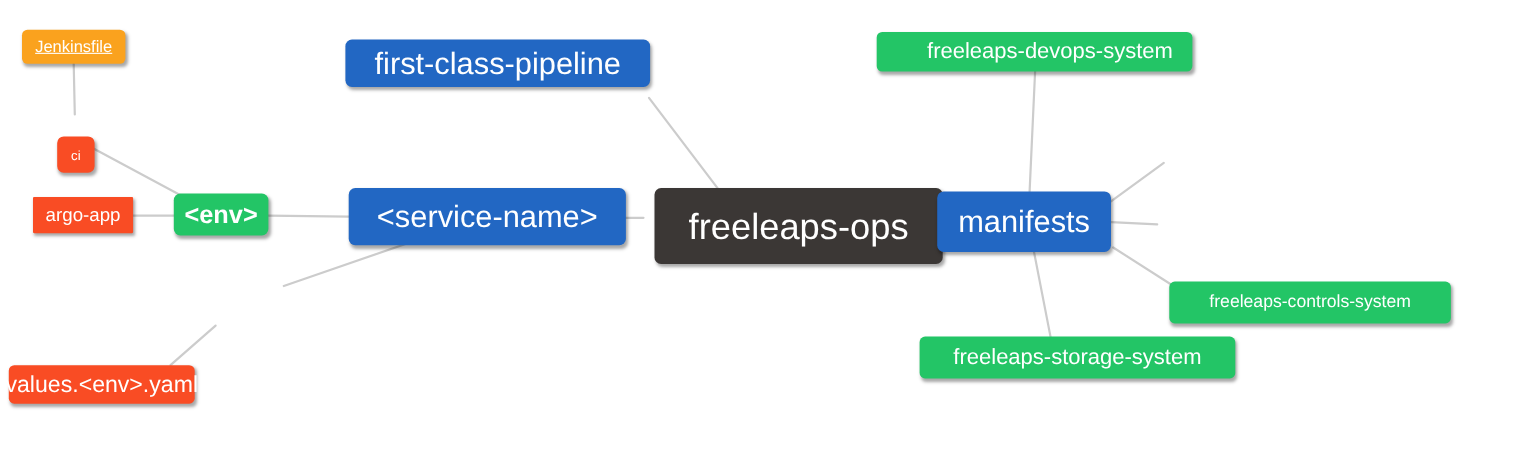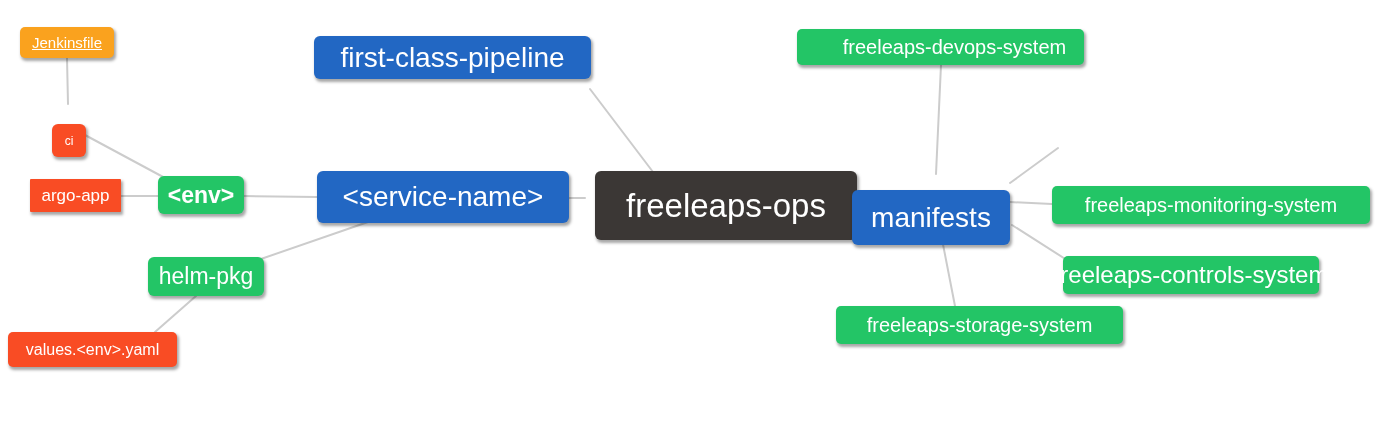--- a/index.html
+++ b/index.html
@@ -39,29 +39,29 @@
   .n-green  { background: var(--green,  #23c566); }
   .n-red    { background: var(--red,    #f94c24); }
   .n-orange { background: var(--orange, #faa21e); }
   .n-dark   { background: var(--dark,   #3b3735); margin-left: 10px; }
 
   #n-jenkinsfile { left: 20px;   top: 27px;  width: 94px;  height: 31px; font-size: 15px; border-radius: 5px; text-decoration: underline; }
   #n-ci          { left: 52px;   top: 104px; width: 34px;  height: 33px; font-size: 12px; margin-top: 20px; }
   #n-argo        { left: 30px;   top: 179px; width: 91px;  height: 33px; font-size: 17px; border-radius: 1px; }
   #n-env         { left: 158px;  top: 176px; width: 86px;  height: 38px; font-size: 23px; font-weight: bold; }
   #n-helm        { left: 148px;  top: 257px; width: 116px; height: 39px; font-size: 23px; }
-  #n-values      { left: 8px;    top: 332px; width: 169px; height: 35px; font-size: 16px; border-radius: 5px; }
+  #n-values      { left: 8px;    top: 332px; width: 169px; height: 35px; font-size: 21px; border-radius: 5px; }
   #n-fcp         { left: 314px;  top: 36px;  width: 277px; height: 43px; font-size: 28px; }
   #n-svc         { left: 317px;  top: 171px; width: 252px; height: 52px; font-size: 28px; }
   #n-ops         { left: 585px;  top: 171px; width: 262px; height: 69px; font-size: 33px; }
-  #n-manifests   { left: 852px;  top: 190px; width: 158px; height: 55px; font-size: 28px; }
+  #n-manifests   { left: 852px;  top: 174px; width: 158px; height: 55px; font-size: 28px; }
   #n-devops      { left: 797px;  top: 29px;  width: 287px; height: 36px; font-size: 20px; border-radius: 5px; padding-left: 28px; }
   #n-network     { left: 1055px; top: 111px; width: 293px; height: 38px; font-size: 20px; border-radius: 5px; }
   #n-monitoring  { left: 1052px; top: 186px; width: 318px; height: 38px; font-size: 20px; border-radius: 5px; }
-  #n-controls    { left: 1063px; top: 256px; width: 256px; height: 38px; font-size: 24px; border-radius: 5px; }
+  #n-controls    { left: 1063px; top: 256px; width: 256px; height: 38px; font-size: 16px; border-radius: 5px; }
   #n-storage     { left: 816px;  top: 306px; width: 287px; height: 38px; font-size: 20px; border-radius: 5px; margin-left: 20px; }
 </style>
 </head>
 <body>
 
 <div id="canvas">
 
   <svg id="edge-layer" viewBox="0 0 1390 421" xmlns="http://www.w3.org/2000/svg">
     <line x1="67" y1="58" x2="68" y2="104"></line>
     <line x1="85" y1="135" x2="165" y2="178"></line>
@@ -76,24 +76,22 @@
     <line x1="1010" y1="183" x2="1058" y2="148"></line>
     <line x1="1010" y1="202" x2="1052" y2="204"></line>
     <line x1="1012" y1="225" x2="1070" y2="262"></line>
     <line x1="940" y1="229" x2="955" y2="306"></line>
   </svg>
 
   <div class="node n-orange" id="n-jenkinsfile">Jenkinsfile</div>
   <div class="node n-red" id="n-ci">ci</div>
   <div class="node n-red" id="n-argo">argo-app</div>
   <div class="node n-green" id="n-env">&lt;env&gt;</div>
-  <div class="node n-green" id="n-helm">helm-pkg</div>
   <div class="node n-red" id="n-values">values.&lt;env&gt;.yaml</div>
   <div class="node n-blue" id="n-fcp">first-class-pipeline</div>
   <div class="node n-blue" id="n-svc">&lt;service-name&gt;</div>
   <div class="node n-dark" id="n-ops">freeleaps-ops</div>
   <div class="node n-blue" id="n-manifests">manifests</div>
   <div class="node n-green" id="n-devops">freeleaps-devops-system</div>
-  <div class="node n-green" id="n-monitoring">freeleaps-monitoring-system</div>
   <div class="node n-green" id="n-controls">freeleaps-controls-system</div>
   <div class="node n-green" id="n-storage">freeleaps-storage-system</div>
 
 </div>
 
 </body></html>

